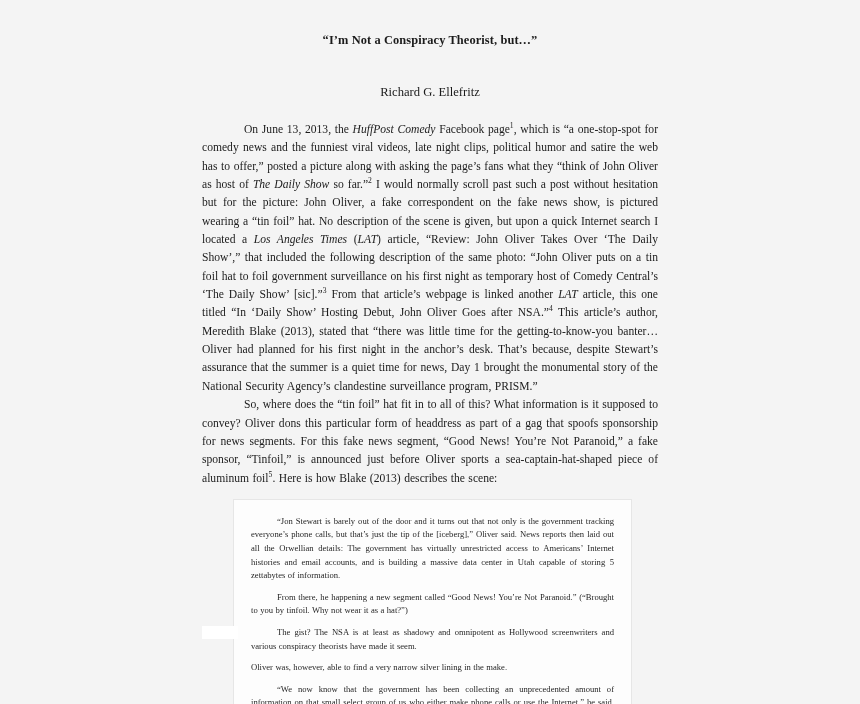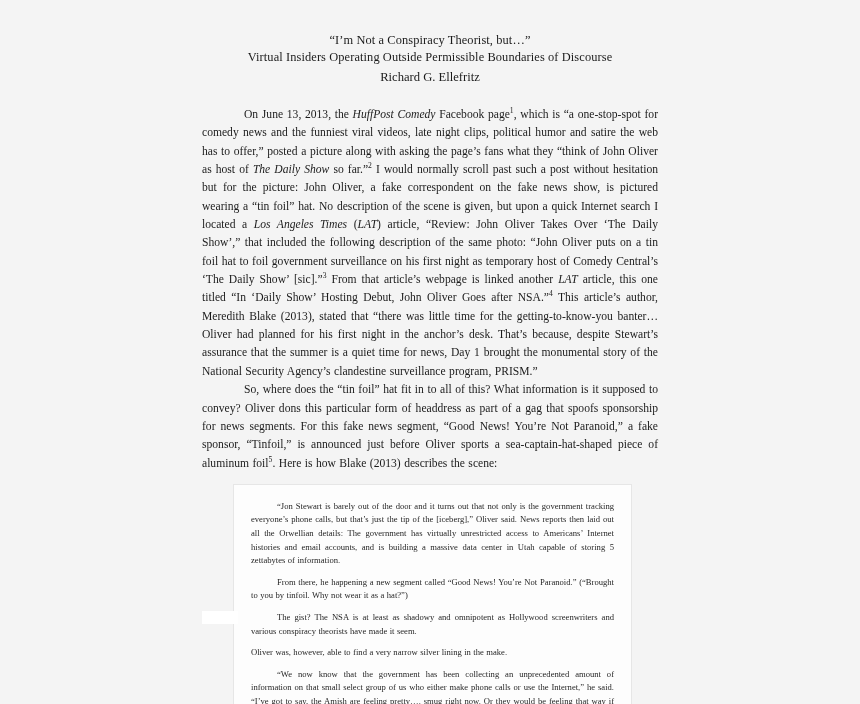--- a/index.html
+++ b/index.html
@@ -21,33 +21,33 @@
     box-sizing: border-box;
   }
   .content {
     position: absolute;
     left: 202px;
     top: 32px;
     width: 456px;
   }
   .title-block {
     text-align: center;
-    font-weight: normal;
+    font-weight: bold;
     font-size: 12.4px;
     line-height: 17px;
     letter-spacing: 0.1px;
   }
   .title-line1 { white-space: nowrap; }
   .title-line2 { white-space: nowrap; }
 
   .author-block {
     text-align: center;
     font-size: 12.6px;
     line-height: 22px;
-    margin-top: 0;
+    margin-top: 32px;
   }
   .author-name { display: block; }
   .author-affil { display: block; }
 
   p.body-par {
     margin: 0;
     font-size: 11.6px;
     line-height: 18.35px;
     text-align: justify;
     text-indent: 42px;
@@ -94,21 +94,20 @@
   }
 </style>
 </head>
 <body>
 
 <div class="page">
   <div class="content">
 
     <div class="title-block">
       <div class="title-line1">“I’m Not a Conspiracy Theorist, but…”</div>
-      <div class="title-line2">Virtual Insiders Operating Outside Permissible Boundaries of Discourse</div>
     </div>
 
     <div class="author-block">
       <span class="author-name">Richard G. Ellefritz</span>
     </div>
 
     <p class="body-par first-par"><span>On June 13, 2013, the </span><i>HuffPost Comedy</i><span> Facebook page</span><sup>1</sup><span>, which is “a one-stop-spot for comedy news and the funniest viral videos, late night clips, political humor and satire the web has to offer,” posted a picture along with asking the page’s fans what they “think of John Oliver as host of </span><i>The Daily Show</i><span> so far.”</span><sup>2</sup><span> I would normally scroll past such a post without hesitation but for the picture: John Oliver, a fake correspondent on the fake news show, is pictured wearing a “tin foil” hat. No description of the scene is given, but upon a quick Internet search I located a </span><i>Los Angeles Times</i><span> (</span><i>LAT</i><span>) article, “Review: John Oliver Takes Over ‘The Daily Show’,” that included the following description of the same photo: “John Oliver puts on a tin foil hat to foil government surveillance on his first night as temporary host of Comedy Central’s ‘The Daily Show’ [sic].”</span><sup>3</sup><span> From that article’s webpage is linked another </span><i>LAT</i><span> article, this one titled “In ‘Daily Show’ Hosting Debut, John Oliver Goes after NSA.”</span><sup>4</sup><span> This article’s author, Meredith Blake (2013), stated that “there was little time for the getting-to-know-you banter…Oliver had planned for his first night in the anchor’s desk. That’s because, despite Stewart’s assurance that the summer is a quiet time for news, Day 1 brought the monumental story of the National Security Agency’s clandestine surveillance program, PRISM.”</span></p>
 
     <p class="body-par"><span>So, where does the “tin foil” hat fit in to all of this? What information is it supposed to convey? Oliver dons this particular form of headdress as part of a gag that spoofs sponsorship for news segments. For this fake news segment, “Good News! You’re Not Paranoid,” a fake sponsor, “Tinfoil,” is announced just before Oliver sports a sea-captain-hat-shaped piece of aluminum foil</span><sup>5</sup><span>. Here is how Blake (2013) describes the scene:</span></p>
 

